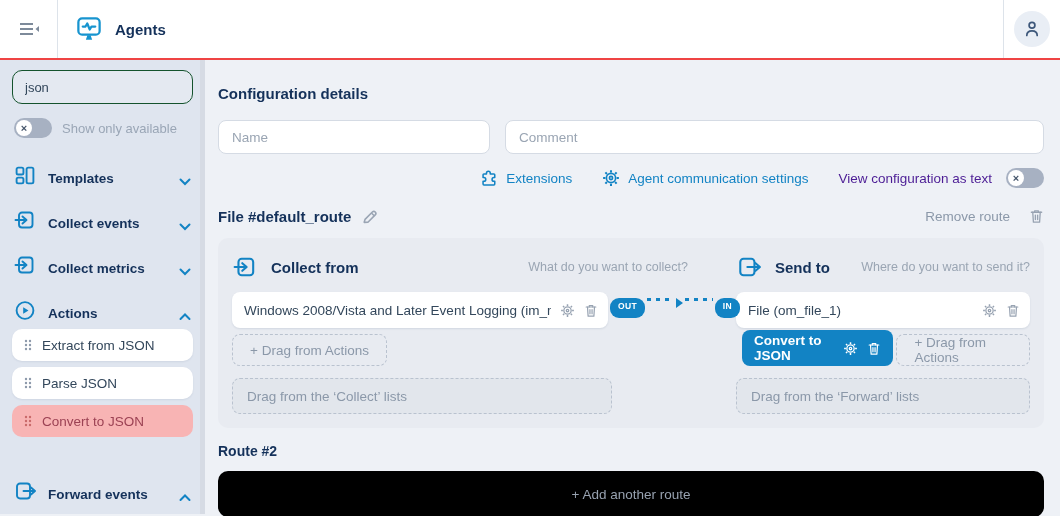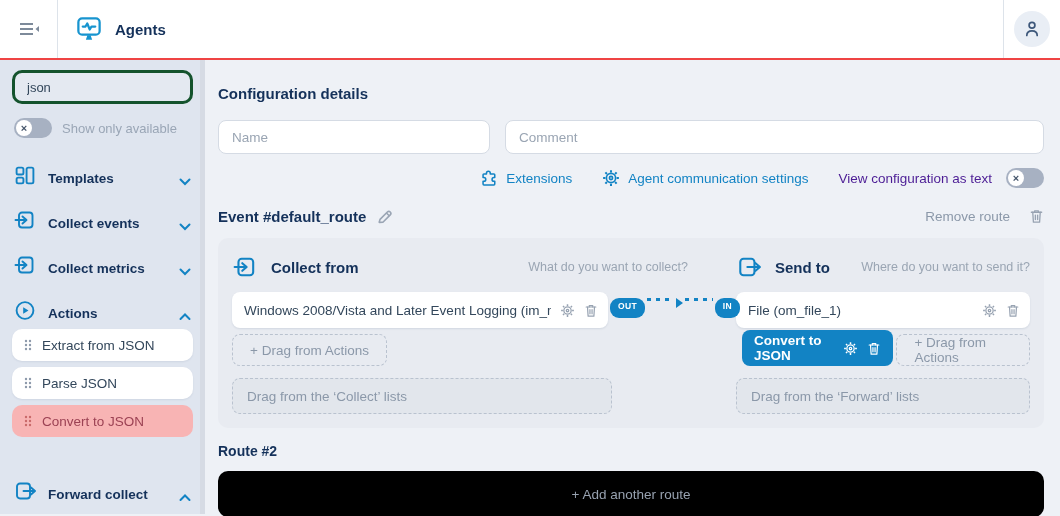--- a/index.html
+++ b/index.html
@@ -14,21 +14,21 @@
   .app-title { font-size:15px; font-weight:bold; color:#14315a; }
   .hdr-right { margin-left:auto; border-left:1px solid #dde3ea; width:57px; display:flex; align-items:center; justify-content:center; }
   .user-btn { width:36px; height:36px; border-radius:50%; background:#e9eef5; display:flex; align-items:center; justify-content:center; color:#3d577a; cursor:pointer; }
 
   
   .layout { display:flex; height:454px; }
 
   
   .sidebar { width:205px; background:#dfe5ef; padding:10px 12px; position:relative; flex:0 0 205px; }
   .sidebar::after { content:""; position:absolute; top:0; right:0; width:5px; height:100%; background:#d6dbe4; }
-  .search-input { width:100%; height:34px; background:#e4e9f1; border:3px solid #14532d; border-radius:10px; padding:0 12px; font-size:13px; color:#33475b; font-family:inherit; outline:none; }
+  .search-input { width:100%; height:34px; background:#e4e9f1; border:1px solid #14532d; border-radius:10px; padding:0 12px; font-size:13px; color:#33475b; font-family:inherit; outline:none; }
   .toggle-row { margin:14px 0 0 2px; display:flex; align-items:center; gap:10px; height:20px; }
   .toggle { width:38px; height:20px; background:#a7b1c2; border-radius:10px; position:relative; cursor:pointer; flex:0 0 38px; }
   .toggle .knob { position:absolute; left:2px; top:2px; width:16px; height:16px; border-radius:50%; background:#fff; display:flex; align-items:center; justify-content:center; font-size:11px; font-weight:bold; color:#44546a; line-height:1; }
   .toggle-label { font-size:13px; color:#9aa6b6; }
   .nav-item { display:flex; align-items:flex-end; gap:12px; height:24px; margin:21px 2px 0; cursor:pointer; }
   .nav-item.first { margin-top:24px; }
   .nav-item .nav-ico { color:#1283c4; flex:0 0 22px; }
   .nav-item .nav-label { font-size:13.5px; font-weight:bold; color:#14315a; }
   .nav-item .chev { margin-left:auto; color:#1283c4; }
   .action-list { margin-top:8px; }
@@ -206,21 +206,21 @@
         </svg>
         <span>Convert to JSON</span>
       </div>
     </div>
 
     <div class="nav-item forward-item">
       <svg class="nav-ico" width="22" height="22" viewBox="0 0 22 22" fill="none" stroke="currentColor" stroke-width="1.9">
         <rect x="3" y="3.5" width="13" height="15" rx="3"></rect>
         <path d="M9.5 11 H20 M17 7.5 L21 11 L17 14.5" stroke-linecap="round" stroke-linejoin="round"></path>
       </svg>
-      <span class="nav-label">Forward collect</span>
+      <span class="nav-label">Forward events</span>
       <svg class="chev" width="12" height="8" viewBox="0 0 12 8" fill="none" stroke="currentColor" stroke-width="2" stroke-linecap="round">
           <path d="M1.5 6 L6 1.5 L10.5 6"></path>
         </svg>
     </div>
   </div>
 
   <div class="main">
     <div class="page-title">Configuration details</div>
 
     <div class="inputs-row">
@@ -245,21 +245,21 @@
       </div>
       <div class="view-text-group">
         <span class="muted-label">View configuration as text</span>
         <div class="toggle">
           <div class="knob">×</div>
         </div>
       </div>
     </div>
 
     <div class="route-hdr">
-      <span class="route-title">Event #default_route</span>
+      <span class="route-title">File #default_route</span>
       <svg class="pencil" width="17" height="17" viewBox="0 0 16 16" fill="none" stroke="currentColor" stroke-width="1.5" stroke-linejoin="round">
         <path d="M3 13.5 L3.8 10.7 L10.7 3.8 a1.9 1.9 0 0 1 2.7 2.7 L6.5 13.4 L3 13.5 Z"></path>
         <path d="M9.8 4.7 l2.6 2.6"></path>
       </svg>
       <div class="remove-route">
         <span>Remove route</span>
         <svg class="icon-btn" width="15" height="16" viewBox="0 0 16 17" fill="none" stroke="currentColor" stroke-width="1.4" stroke-linecap="round" stroke-linejoin="round">
           <path d="M2.5 4.5 h11"></path>
             <path d="M6 4.5 V3 h4 v1.5"></path>
             <path d="M4 4.5 l0.7 10.5 h6.6 L12 4.5"></path>

